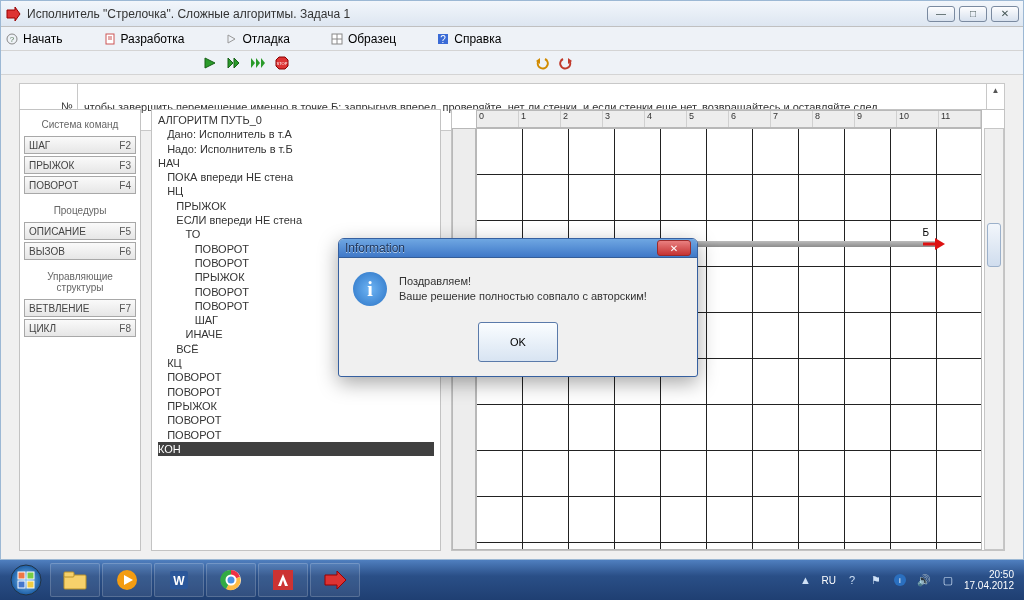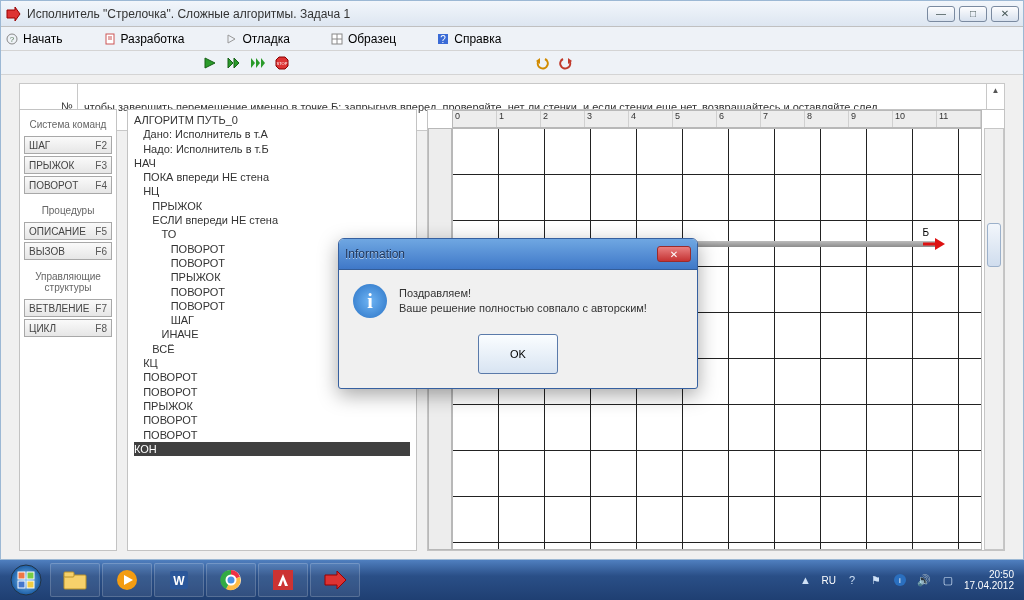--- a/index.html
+++ b/index.html
@@ -26,21 +26,21 @@
 
 .task-row { display: flex; margin: 8px 18px 6px 18px; border: 1px solid #c8c8c8; background: #fff; font-size: 11px; }
 .task-label { width: 58px; display:flex; flex-direction:row; align-items:flex-end; justify-content:center; border-right:1px solid #c8c8c8; color:#333; padding: 4px; text-align:center; line-height:1.2;}
 .task-text { flex:1; padding: 16px 6px; color:#333; line-height:1.3; }
 .task-scroll { width: 18px; display:flex; flex-direction:column; justify-content:space-between; border-left:1px solid #c8c8c8; }
 .task-scroll .sb { height:12px; font-size:8px; display:flex;align-items:center;justify-content:center;color:#555; }
 
 
 .main-area { position: absolute; top: 108px; left: 18px; right: 18px; bottom: 8px; display:flex; gap:10px; }
 .panel { border:1px solid #c3c3c3; background:#fff; }
-.side-panel { width: 98px; padding:4px; font-size:10px; color:#444; }
+.side-panel { width: 122px; padding:4px; font-size:10px; color:#444; }
 .side-group-title { text-align:center; color:#666; font-size:10px; margin:2px 0; padding:3px 0 4px 0; }
 .side-btn { width:100%; height:18px; margin-bottom:2px; border:1px solid #a8a8a8; background:linear-gradient(#fafafa,#e6e6e6); font-size:10px; display:flex; align-items:center; justify-content:space-between; padding:0 4px; }
 .side-btn .sk { color:#555; }
 .divider { margin-top:8px; }
 
 .code-panel { width: 290px; font-size:11px; color:#333; padding:3px 6px; overflow:hidden; position:relative; line-height:1.3; }
 .code-line { white-space: pre; }
 .code-line.sel { background:#404040; color:#fff; }
 
 .grid-panel { flex:1; position:relative; }
@@ -51,21 +51,21 @@
   background-image: linear-gradient(to right,#222 1px,transparent 1px),linear-gradient(to bottom,#222 1px,transparent 1px);
   background-size: 46px 46px; background-position: -1px -1px; }
 .grid-track { position:absolute; top:112px; left:0; right:45px; height:6px; background: linear-gradient(#bcbcbc,#8c8c8c); }
 .grid-arrow-label { position:absolute; top:98px; right:52px; font-size:10px; color:#000; }
 .grid-arrow { position:absolute; top:108px; right:36px; }
 .grid-scroll-v { position:absolute; top:18px; right:0; width:20px; bottom:0; background:#f0f0f0; border:1px solid #c6c6c6; }
 .grid-thumb { position:absolute; top:94px; left:2px; right:2px; height:44px; background:linear-gradient(#f2f6fb,#d0ddee); border:1px solid #9bb0ca; border-radius:3px; }
 
 
 .dialog { position:absolute; left:338px; top:238px; width:360px; border:1px solid #3660a0; border-radius:6px 6px 3px 3px; box-shadow:0 6px 20px rgba(0,0,0,0.35); background:#f0f0f0; z-index:50; }
-.dlg-title { height:31px; background:linear-gradient(#6fa7e2,#3f78c8); border-radius:5px 5px 0 0; display:flex; align-items:center; padding:0 6px; color:#fff; font-size:12px; border-bottom:1px solid #345d98;}
+.dlg-title { height:19px; background:linear-gradient(#6fa7e2,#3f78c8); border-radius:5px 5px 0 0; display:flex; align-items:center; padding:0 6px; color:#fff; font-size:12px; border-bottom:1px solid #345d98;}
 .dlg-title .dt { flex:1; color:#1e355a; text-shadow:0 1px 0 #b7d0ec;}
 .dlg-close { width:34px; height:16px; border:1px solid #9b2b2b; border-radius:3px; background:linear-gradient(#e98080,#c53333); color:#fff; font-size:10px; display:flex;align-items:center;justify-content:center;}
 .dlg-body { padding:14px 14px 16px 14px; display:flex; gap:12px; font-size:11px; color:#333; align-items:flex-start;}
 .dlg-icon { width:34px; height:34px; border-radius:50%; background:radial-gradient(#6eb4f4,#2a72c4); display:flex;align-items:center;justify-content:center;color:#fff; font-size:20px; font-weight:bold; font-family:Georgia,serif; flex-shrink:0; }
 .dlg-text { line-height:1.4; padding-top:2px; }
 .dlg-btn-row { display:flex; justify-content:center; padding-bottom:14px;}
 .dlg-ok { width:80px; height:40px; border:1px solid #5a7aaa; background:linear-gradient(#fafdff,#d8e4f2); border-radius:3px; font-size:11px; }
 
 
 .taskbar { position:absolute; left:0; right:0; bottom:0; height:40px; background:linear-gradient(#4f7fbf,#2a4f87 40%,#1f3f72); display:flex; align-items:center; padding:0 4px; }

